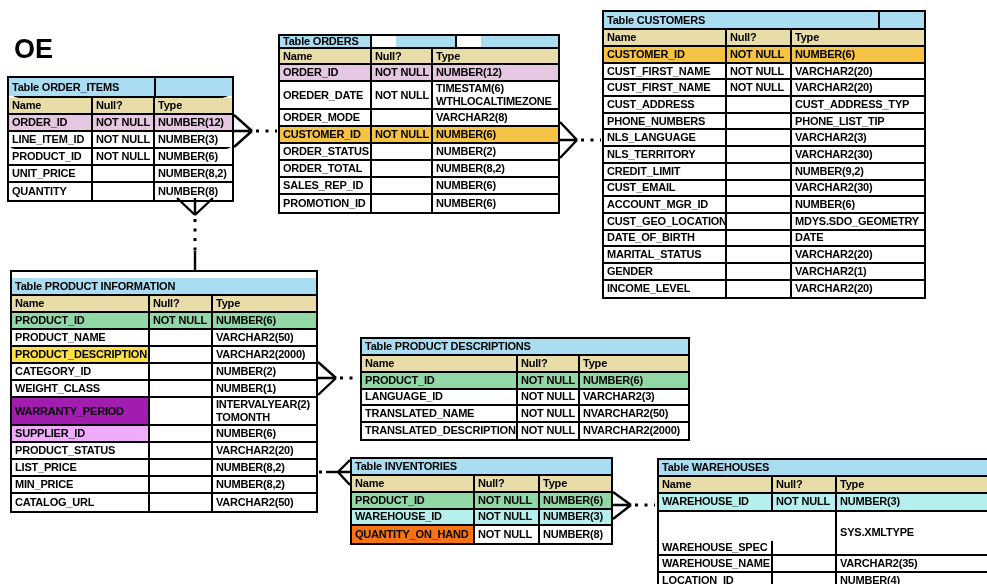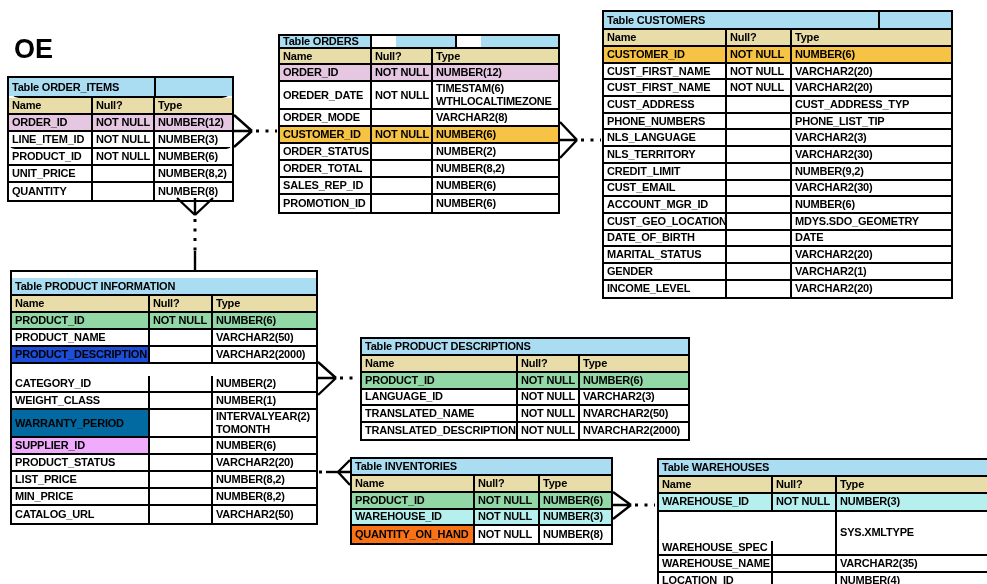--- a/index.html
+++ b/index.html
@@ -137,21 +137,21 @@
         <div class="cell null-cell" style="background: rgb(255, 255, 255);"></div>
         <div class="cell type-cell" style="background: rgb(255, 255, 255);">NUMBER(6)</div>
       </div>
       <div class="row data-row" style="grid-template-columns: 92px 61px 1fr;">
         <div class="cell name-cell" style="background: rgb(255, 255, 255);">PROMOTION_ID</div>
         <div class="cell null-cell" style="background: rgb(255, 255, 255);"></div>
         <div class="cell type-cell" style="background: rgb(255, 255, 255);">NUMBER(6)</div>
       </div>
     </div>
 
-  <div class="tbl" id="tbl-customers" style="left:602px;top:10px;width:351px;">
+  <div class="tbl" id="tbl-customers" style="left:602px;top:10px;width:324px;">
       <div class="row title-row" style="grid-template-columns: 276px 1fr;">
         <div class="cell title-cell" style="background: rgb(170, 220, 242);">Table CUSTOMERS</div>
         <div class="cell title-cell" style="background: rgb(170, 220, 242);"></div>
       </div>
       <div class="row cols-row" style="grid-template-columns: 123px 65px 1fr;">
         <div class="cell head-cell" style="background: rgb(232, 220, 168);">Name</div>
         <div class="cell head-cell" style="background: rgb(232, 220, 168);">Null?</div>
         <div class="cell head-cell" style="background: rgb(232, 220, 168);">Type</div>
       </div>
       <div class="row data-row" style="grid-template-columns: 123px 65px 1fr;">
@@ -244,36 +244,36 @@
         <div class="cell name-cell" style="background: rgb(146, 216, 166);">PRODUCT_ID</div>
         <div class="cell null-cell" style="background: rgb(146, 216, 166);">NOT NULL</div>
         <div class="cell type-cell" style="background: rgb(146, 216, 166);">NUMBER(6)</div>
       </div>
       <div class="row data-row" style="grid-template-columns: 138px 63px 1fr;">
         <div class="cell name-cell" style="background: rgb(255, 255, 255);">PRODUCT_NAME</div>
         <div class="cell null-cell" style="background: rgb(255, 255, 255);"></div>
         <div class="cell type-cell" style="background: rgb(255, 255, 255);">VARCHAR2(50)</div>
       </div>
       <div class="row data-row" style="grid-template-columns: 138px 63px 1fr;">
-        <div class="cell name-cell" style="background: #1d4ed8;">PRODUCT_DESCRIPTION</div>
+        <div class="cell name-cell" style="background: #fde047;">PRODUCT_DESCRIPTION</div>
         <div class="cell null-cell" style="background: rgb(255, 255, 255);"></div>
         <div class="cell type-cell" style="background: rgb(255, 255, 255);">VARCHAR2(2000)</div>
       </div>
-      <div class="row data-row" style="grid-template-columns: 138px 63px 1fr; margin-top: 12px;">
+      <div class="row data-row" style="grid-template-columns: 138px 63px 1fr;">
         <div class="cell name-cell" style="background: rgb(255, 255, 255);">CATEGORY_ID</div>
         <div class="cell null-cell" style="background: rgb(255, 255, 255);"></div>
         <div class="cell type-cell" style="background: rgb(255, 255, 255);">NUMBER(2)</div>
       </div>
       <div class="row data-row" style="grid-template-columns: 138px 63px 1fr;">
         <div class="cell name-cell" style="background: rgb(255, 255, 255);">WEIGHT_CLASS</div>
         <div class="cell null-cell" style="background: rgb(255, 255, 255);"></div>
         <div class="cell type-cell" style="background: rgb(255, 255, 255);">NUMBER(1)</div>
       </div>
       <div class="row data-row" style="grid-template-columns: 138px 63px 1fr;">
-        <div class="cell name-cell" style="background: #0369a1;">WARRANTY_PERIOD</div>
+        <div class="cell name-cell" style="background: #a21caf;">WARRANTY_PERIOD</div>
         <div class="cell null-cell" style="background: rgb(255, 255, 255);"></div>
         <div class="cell type-cell" style="background: rgb(255, 255, 255);">
           <div>INTERVALYEAR(2)</div>
           <div>TOMONTH</div>
         </div>
       </div>
       <div class="row data-row" style="grid-template-columns: 138px 63px 1fr;">
         <div class="cell name-cell" style="background: #f0abfc;">SUPPLIER_ID</div>
         <div class="cell null-cell" style="background: rgb(255, 255, 255);"></div>
         <div class="cell type-cell" style="background: rgb(255, 255, 255);">NUMBER(6)</div>

